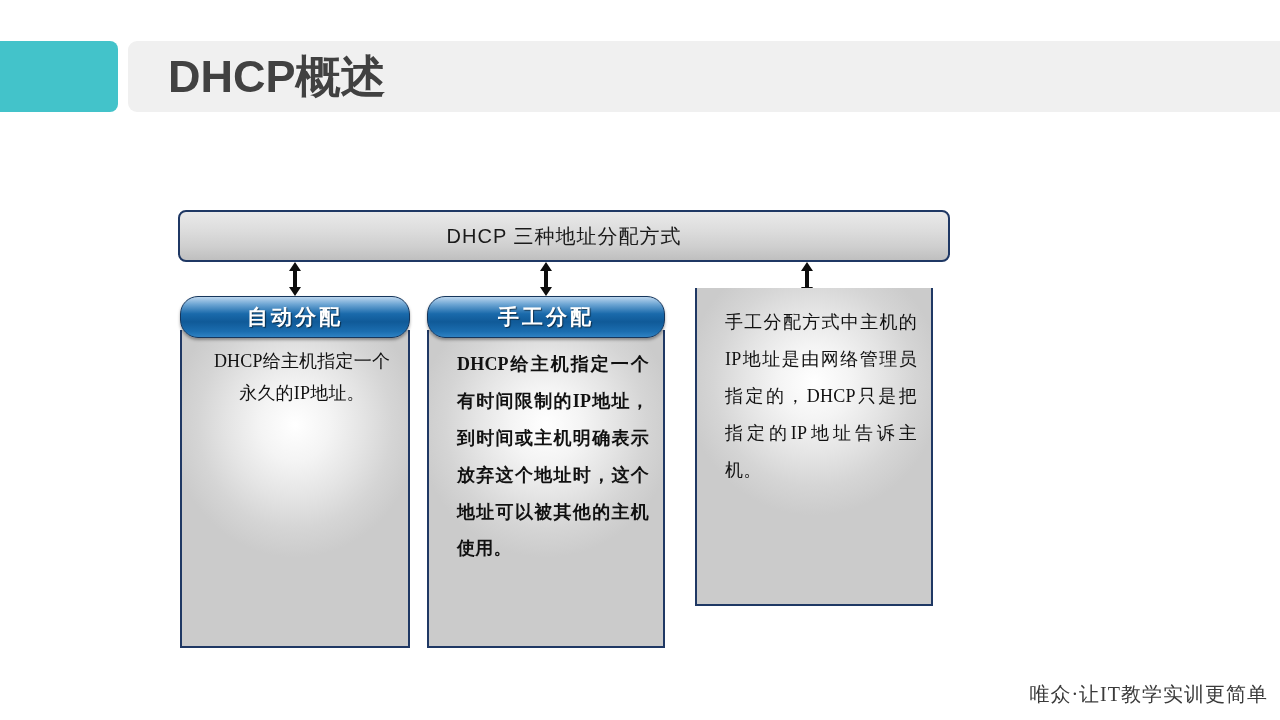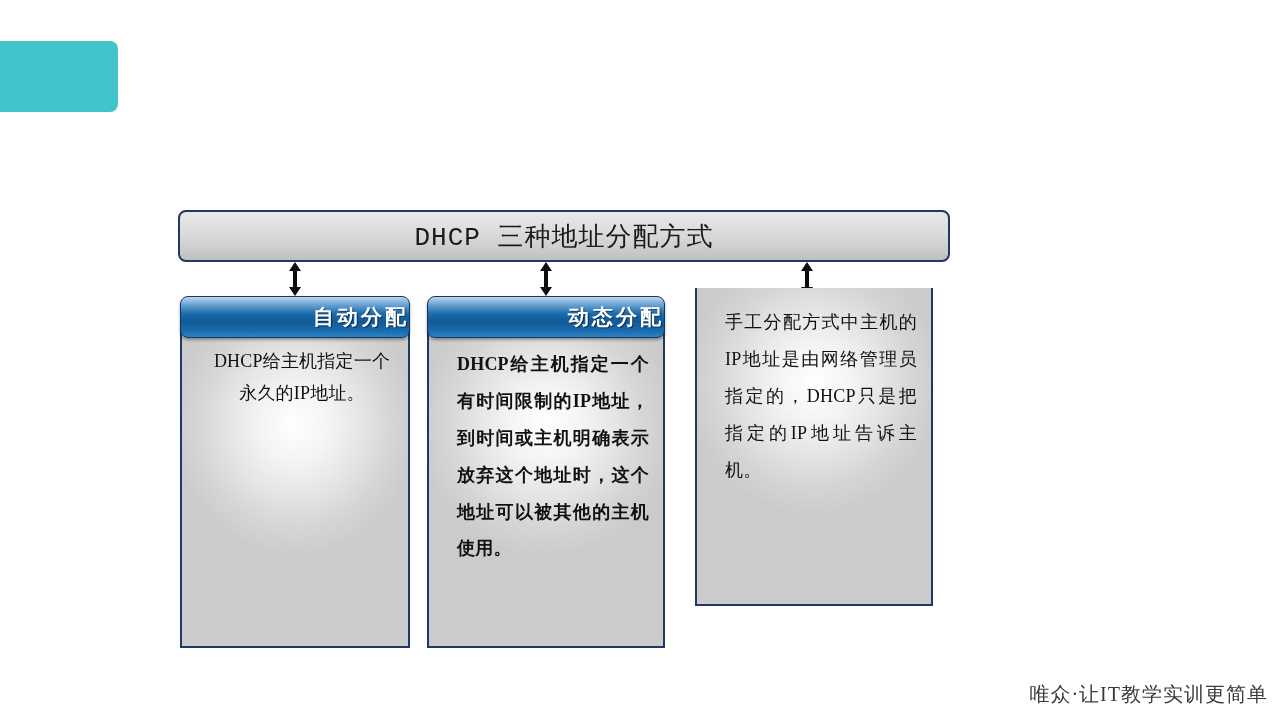--- a/index.html
+++ b/index.html
@@ -71,22 +71,22 @@
     height: 52px;
     box-sizing: border-box;
     border: 2px solid #1f3864;
     border-radius: 8px;
     background: linear-gradient(to bottom, #e9e9e9 0%, #dedede 35%, #cfcfcf 72%, #bfbfbf 100%);
     display: flex;
     align-items: center;
     justify-content: center;
   }
   .top-box-label {
-    font-family: Liberation Mono, monospace;
-    font-size: 26px;
+    font-family: Liberation Sans, sans-serif;
+    font-size: 20px;
     color: #1a1a1a;
     letter-spacing: 1px;
     white-space: nowrap;
   }
 
   
   .connector {
     position: absolute;
     width: 14px;
     height: 34px;
@@ -96,31 +96,31 @@
   
   .column {
     position: absolute;
     top: 296px;
   }
   .col-header {
     position: relative;
     box-sizing: border-box;
     height: 42px;
     border: 1px solid #16365c;
-    border-radius: 8px;
+    border-radius: 18px;
     background: linear-gradient(to bottom,
                 #bcd6ee 0%,
                 #6ea6d4 18%,
                 #1a6aab 42%,
                 #105a98 62%,
                 #1b6daf 86%,
                 #2e82c3 100%);
     display: flex;
     align-items: center;
-    justify-content: flex-end;
+    justify-content: center;
     box-shadow: 0 2px 3px rgba(0,0,0,0.35);
     z-index: 3;
   }
   .col-header-label {
     font-family: "Liberation Serif", serif;
     font-size: 21px;
     font-weight: bold;
     color: #ffffff;
     letter-spacing: 3px;
     text-shadow: 1px 1px 1px rgba(0,0,0,0.55);
@@ -162,20 +162,23 @@
     color: #3a3a3a;
     letter-spacing: 1px;
     white-space: nowrap;
   }
 </style>
 </head>
 <body>
 
 <div id="header-bar">
   <div id="header-accent"></div>
+  <div id="header-panel">
+    <div id="page-title">DHCP概述</div>
+  </div>
 </div>
 
 <div id="diagram">
 
   <div class="top-box">
     <span class="top-box-label">DHCP 三种地址分配方式</span>
   </div>
 
   <div class="connector" style="left:288px; top:262px;">
     <svg width="14" height="34" viewBox="0 0 14 34">
@@ -197,21 +200,21 @@
     <div class="col-header">
       <span class="col-header-label">自动分配</span>
     </div>
     <div class="col-body" style="height:318px;">
       <div class="col-body-text centered">DHCP给主机指定一个永久的IP地址。</div>
     </div>
   </div>
 
   <div class="column" style="left:427px; width:238px;">
     <div class="col-header">
-      <span class="col-header-label">动态分配</span>
+      <span class="col-header-label">手工分配</span>
     </div>
     <div class="col-body" style="height:318px;font-weight:bold;">
       <div class="col-body-text">DHCP给主机指定一个有时间限制的IP地址，到时间或主机明确表示放弃这个地址时，这个地址可以被其他的主机使用。</div>
     </div>
   </div>
 
   <div class="column" style="left:695px; width:238px;">
     <div class="col-body" style="height:318px;">
       <div class="col-body-text">手工分配方式中主机的IP地址是由网络管理员指定的，DHCP只是把指定的IP地址告诉主机。</div>
     </div>

